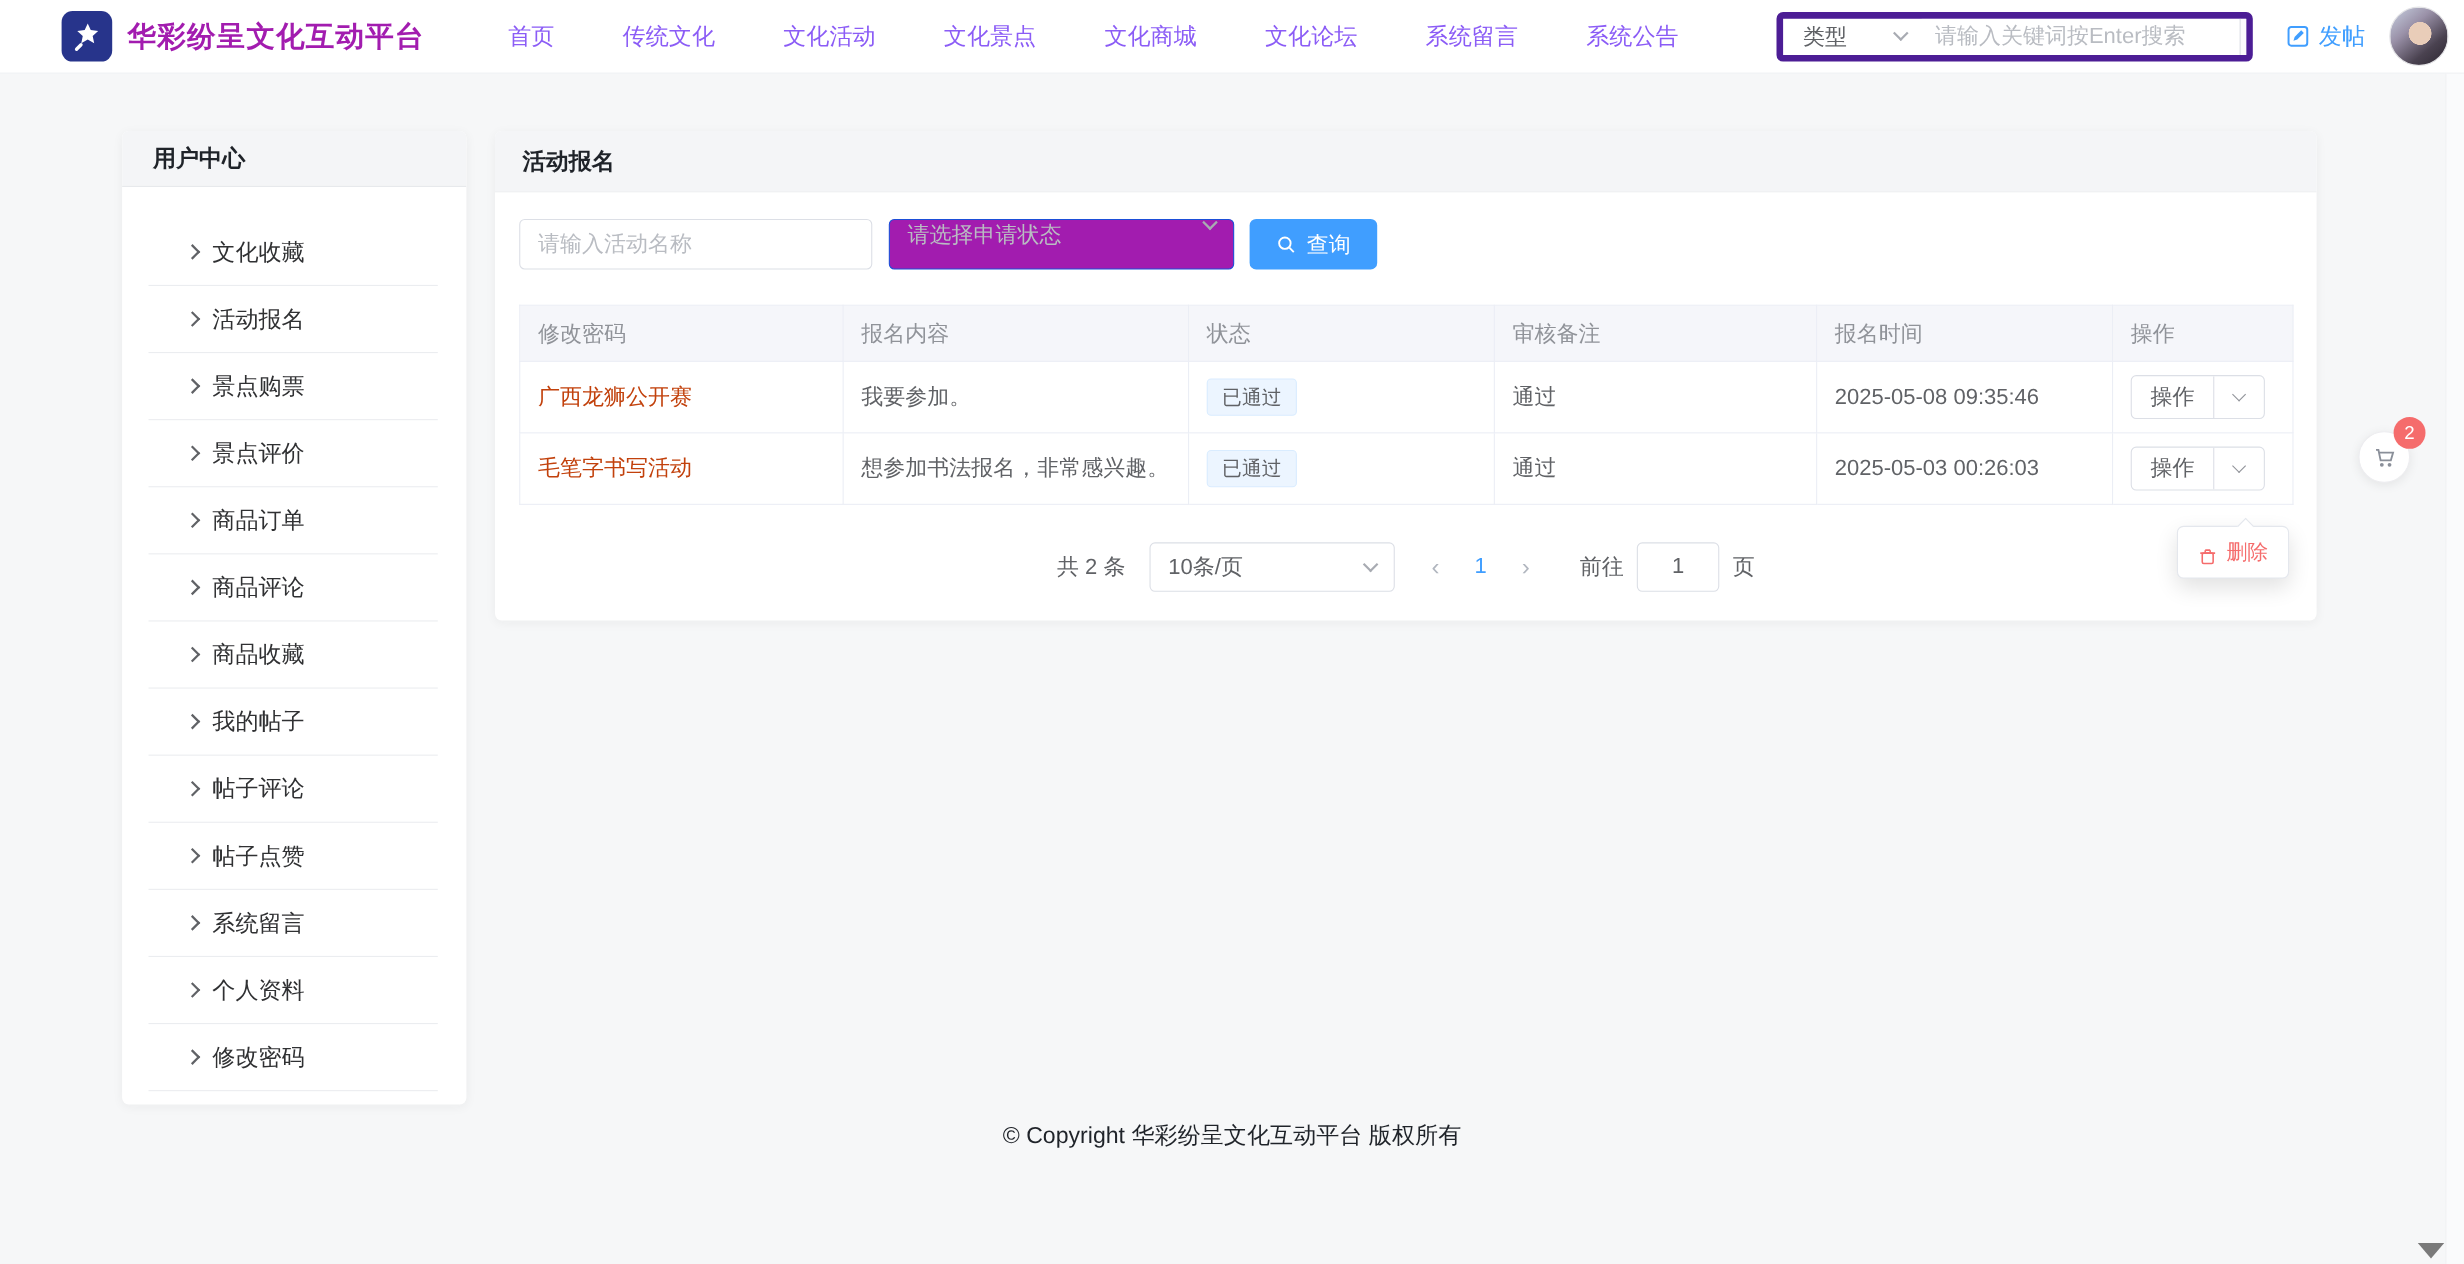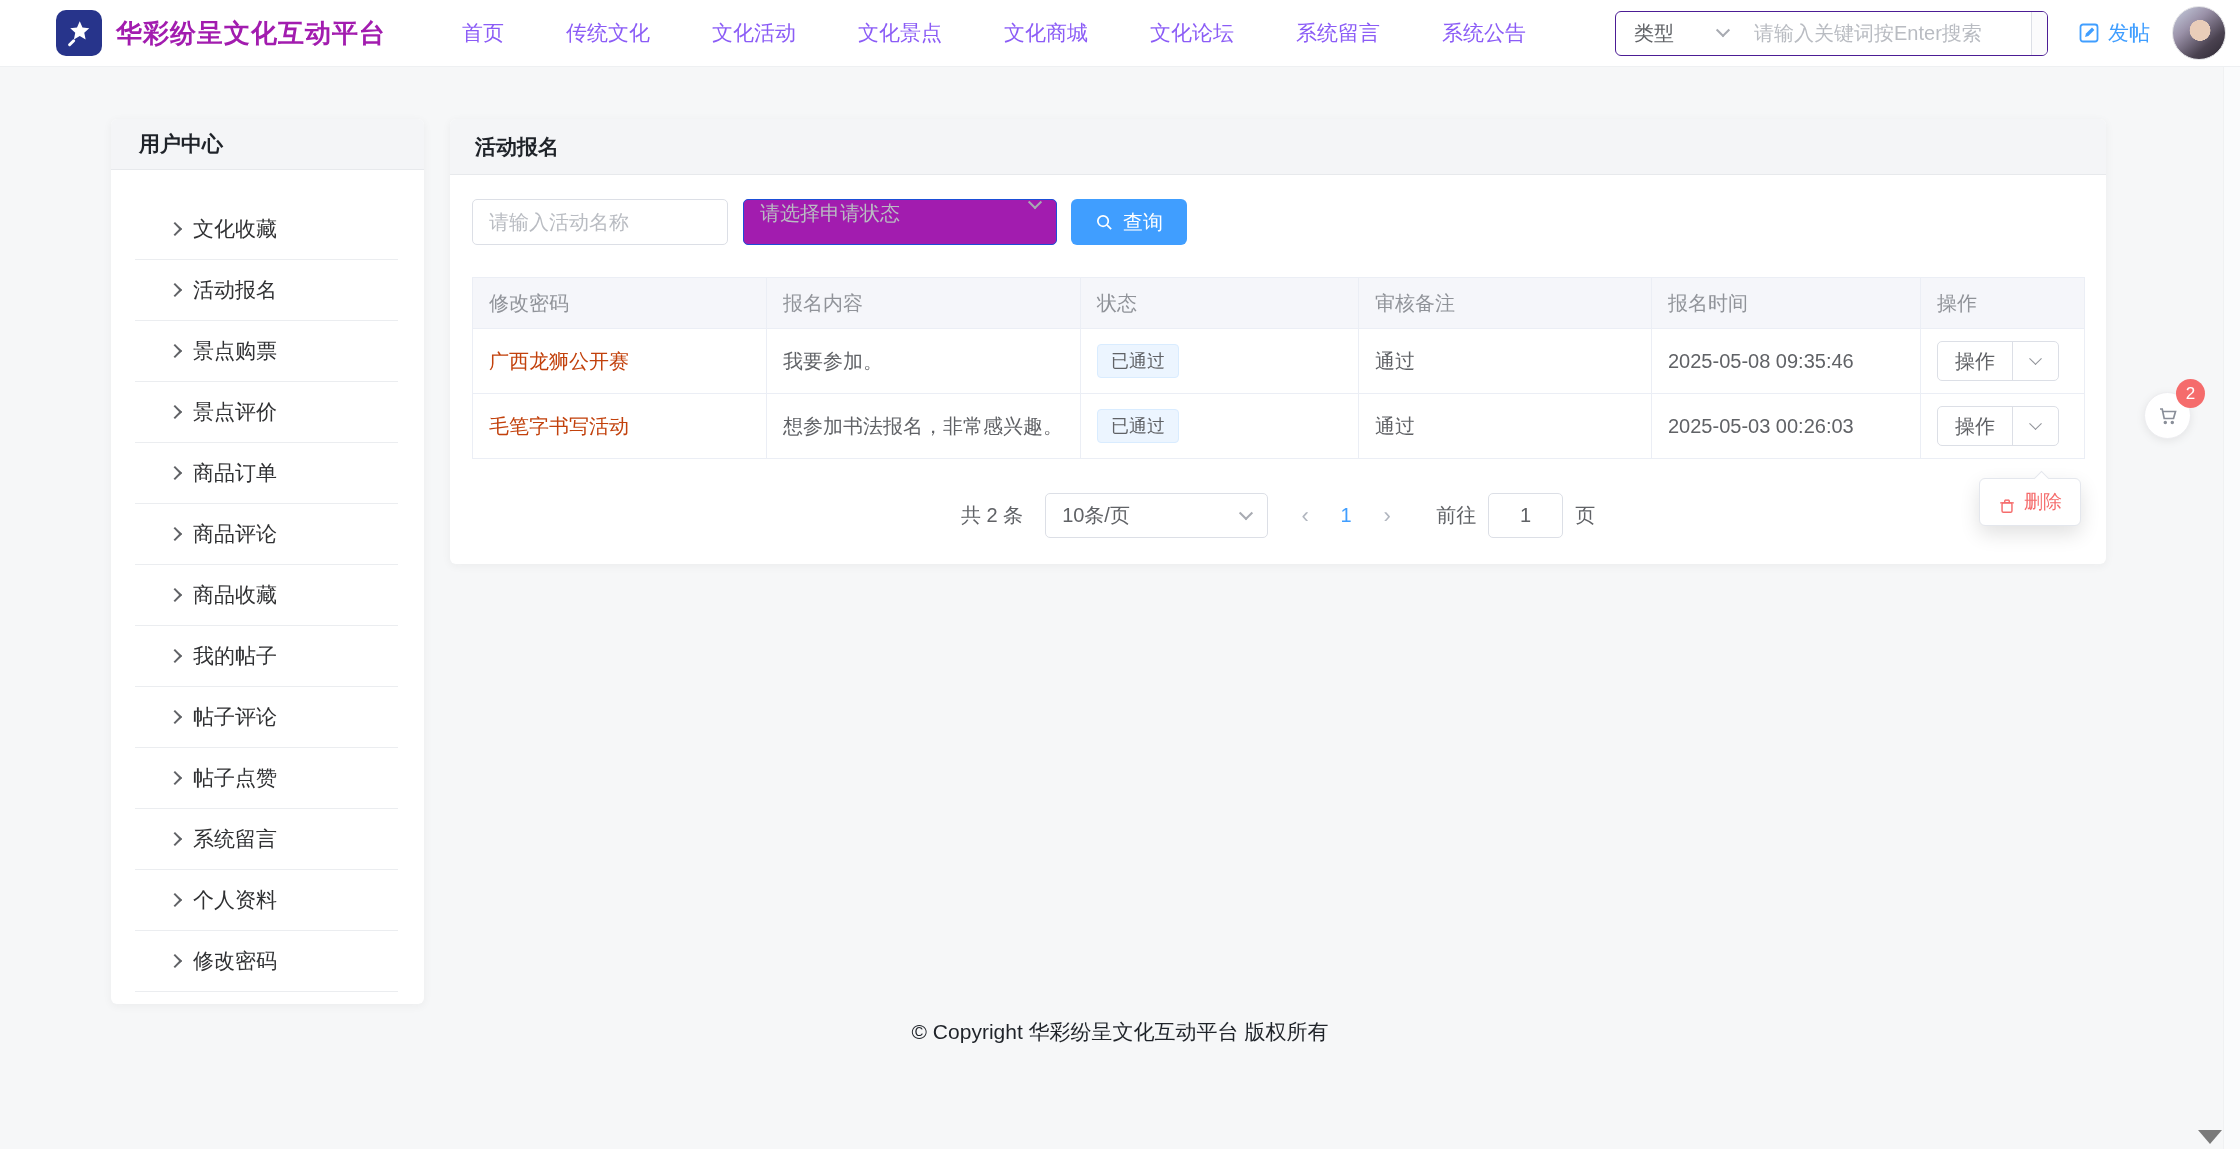--- a/index.html
+++ b/index.html
@@ -20,21 +20,21 @@
   .logo {
     width:46px; height:46px; border-radius:10px; background:#27348b;
     display:flex; align-items:center; justify-content:center; flex:0 0 auto;
   }
   .brand-name { margin-left:14px; font-size:26px; font-weight:800; color:#a21caf; letter-spacing:1px; white-space:nowrap; }
   .nav { display:flex; align-items:center; margin-left:76px; gap:62px; }
   .nav a { color:#8b5cf6; text-decoration:none; font-size:21px; white-space:nowrap; cursor:pointer;text-align:right; }
 
   .header-right { margin-left:auto; display:flex; align-items:center; }
   .search-group {
-    width:433px; height:45px; border:1px solid #4c1d95; border-radius:6px;
+    width:433px; height:45px; border:6px solid #4c1d95; border-radius:6px;
     display:flex; align-items:center; background:#fff; overflow:hidden;
   }
   .type-select {
     width:126px; height:100%; display:flex; align-items:center; justify-content:space-between;
     padding:0 14px 0 18px; cursor:pointer; color:#606266; flex:0 0 auto;
   }
   .search-group input {
     flex:1; height:100%; border:none; outline:none; font-size:20px; color:#303133;
     font-family:inherit; padding:0 12px;
   }
@@ -88,21 +88,21 @@
   }
   .panel-header {
     height:56px; display:flex; align-items:center; padding-left:25px;
     background:#f4f5f7; border-bottom:1px solid #e7e9ec; border-radius:6px 6px 0 0;
     font-size:21px; font-weight:bold; color:#1f2329;
   }
   .panel-body { padding:24px 22px 26px 22px; }
 
   .filters { display:flex; align-items:center; margin-bottom:32px; }
   .filters .txt-input {
-    width:256px; height:46px; border:1px solid #dcdfe6; border-radius:5px;
+    width:321px; height:46px; border:1px solid #dcdfe6; border-radius:5px;
     padding:0 16px; font-size:20px; font-family:inherit; color:#4c1d95; outline:none;
   }
   .filters .txt-input::placeholder { color:#b9bcc2; }
   .fake-select {
     margin-left:15px; width:314px; height:46px; border:1px solid #1d4ed8; border-radius:5px;
     display:flex; align-items:flex-start; justify-content:space-between; padding:0 16px;
     cursor:pointer; background:#a21caf;
   }
   .fake-select .ph { color:#b9bcc2; font-size:20px; }
   .query-btn {

